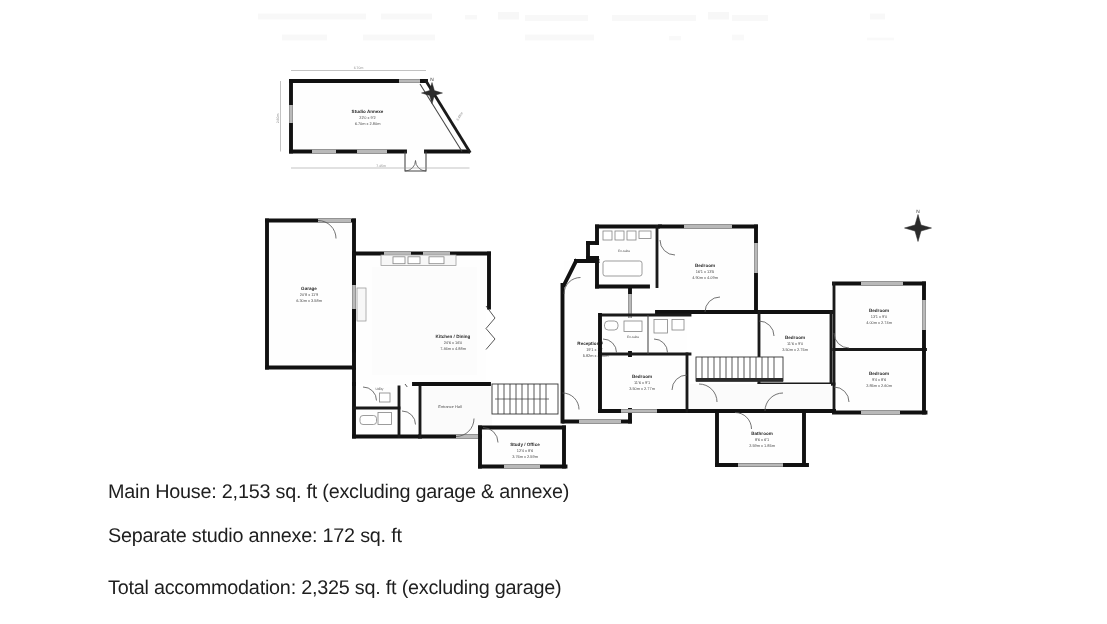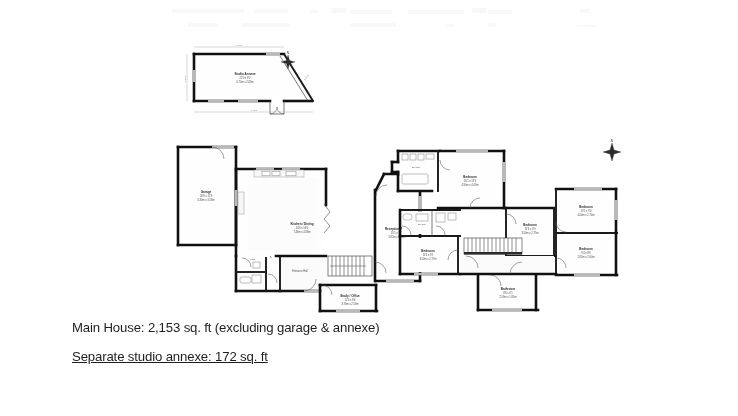--- a/index.html
+++ b/index.html
@@ -79,21 +79,21 @@
   }
   .caption-line {
     color: #1e1e1e;
     font-family: "Liberation Sans", sans-serif;
     font-size: 13.2px;
     line-height: 15px;
     letter-spacing: -0.15px;
     white-space: nowrap;
   }
   .caption-line.l1 { margin-top: 0px; }
-  .caption-line.l2 { margin-top: 14px; text-decoration: underline; }
+  .caption-line.l2 { margin-top: 14px; }
   .caption-line.l3 { margin-top: 20px; }
 </style>
 </head>
 <body>
 
 <div id="page">
 
   <div id="plan-panel">
     <svg id="plan-svg" viewBox="0 0 460 313" xmlns="http://www.w3.org/2000/svg">
 
@@ -371,15 +371,16 @@
           <text class="compass-n" x="0" y="-10">N</text>
         </g>
       </g>
 
     </svg>
   </div>
 
   <div id="captions">
     <div class="caption-line l1">Main House: 2,153 sq. ft (excluding garage &amp; annexe)</div>
     <div class="caption-line l2">Separate studio annexe: 172 sq. ft</div>
+    <div class="caption-line l3">Total accommodation: 2,325 sq. ft (excluding garage)</div>
   </div>
 
 </div>
 
 </body></html>

